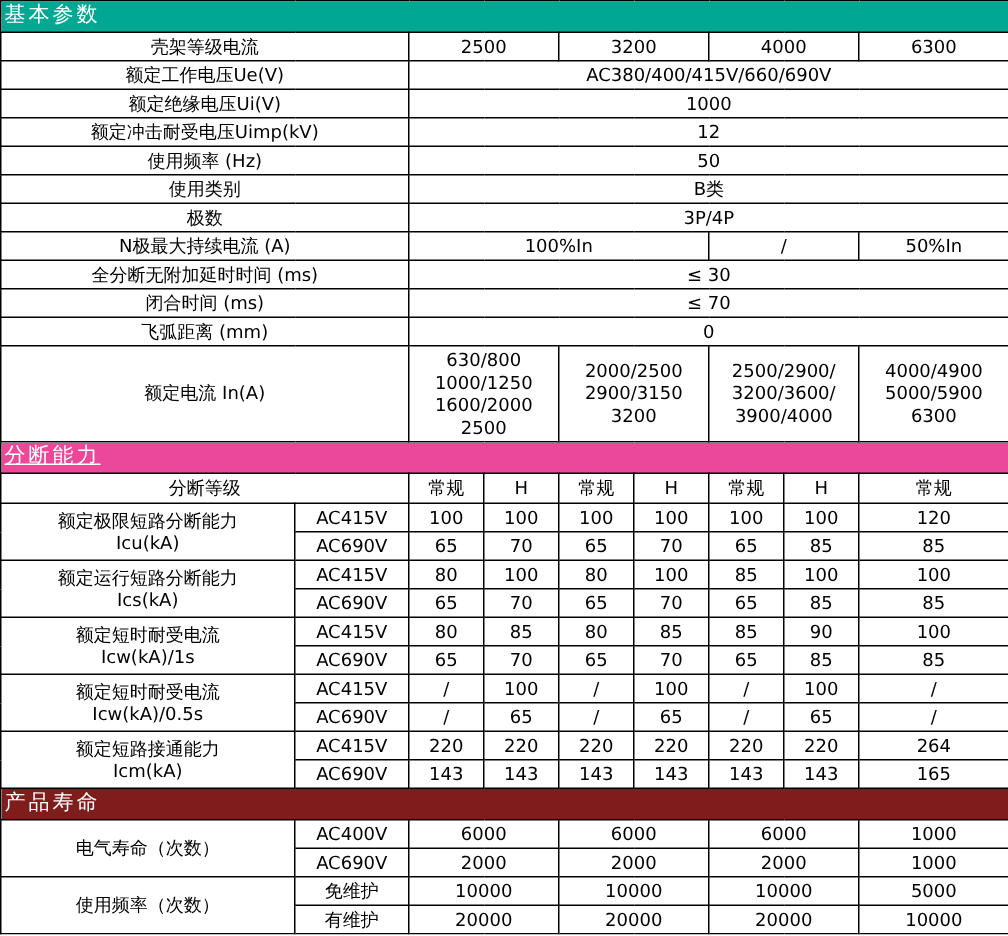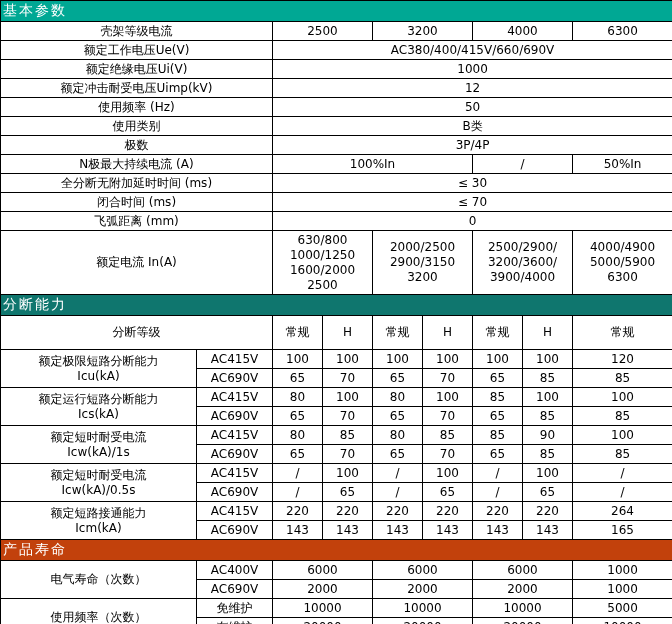--- a/index.html
+++ b/index.html
@@ -21,21 +21,21 @@
   tr.hd td {
     background: #00A894;
     color: #ffffff;
     text-align: left;
     font-size: 14px;
     letter-spacing: 2px;
     height: 20px;
     font-weight: normal;
   }
   tr.r  { height: 19px; }
-  tr.grade { height: 34px; }
+  tr.grade { height: 20px; }
   tr.tall { height: 64px; }
   td.lbl { text-align: center; padding-left: 4px; }
   td.c   { text-align: center; }
   td.pre { white-space: pre-line; }
 </style>
 </head>
 <body>
 
 <table class="spec">
   <colgroup>
@@ -115,21 +115,21 @@
 3200</td>
       <td class="c pre" colspan="2">2500/2900/
 3200/3600/
 3900/4000</td>
       <td class="c pre">4000/4900
 5000/5900
 6300</td>
     </tr>
 
     <tr class="hd">
-        <td colspan="9" style="background: #0f766e; color: rgb(255, 255, 255);">分断能力</td>
+        <td colspan="9" style="background: #ec4899; color: rgb(255, 255, 255); text-decoration: underline;">分断能力</td>
       </tr>
 
     <tr class="grade">
       <td class="lbl" colspan="2">分断等级</td>
       <td class="c">常规</td>
       <td class="c">H</td>
       <td class="c">常规</td>
       <td class="c">H</td>
       <td class="c">常规</td>
       <td class="c">H</td>
@@ -245,21 +245,21 @@
       <td class="c">143</td>
       <td class="c">143</td>
       <td class="c">143</td>
       <td class="c">143</td>
       <td class="c">143</td>
       <td class="c">143</td>
       <td class="c">165</td>
     </tr>
 
     <tr class="hd">
-        <td colspan="9" style="background: #c2410c; color: rgb(255, 255, 255);">产品寿命</td>
+        <td colspan="9" style="background: #7f1d1d; color: rgb(255, 255, 255);">产品寿命</td>
       </tr>
 
     <tr class="r">
       <td class="lbl" rowspan="2">电气寿命（次数）</td>
       <td class="c">AC400V</td>
       <td class="c" colspan="2">6000</td>
       <td class="c" colspan="2">6000</td>
       <td class="c" colspan="2">6000</td>
       <td class="c">1000</td>
     </tr>

